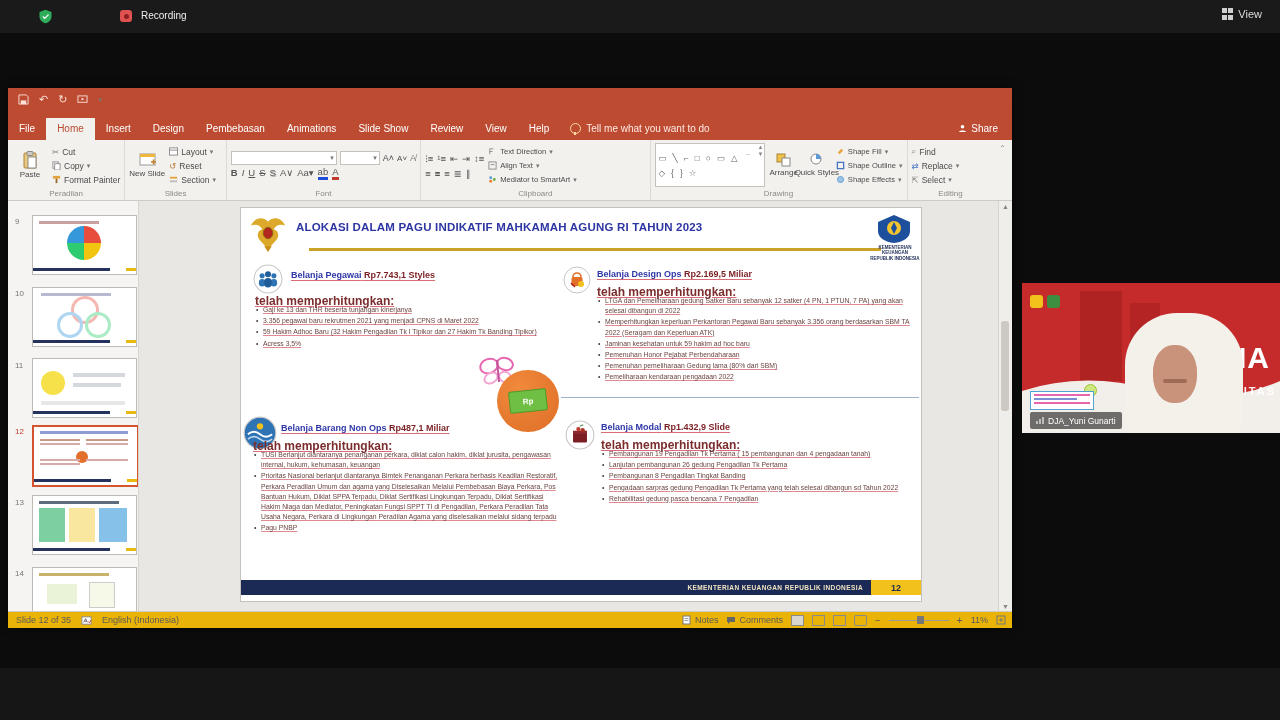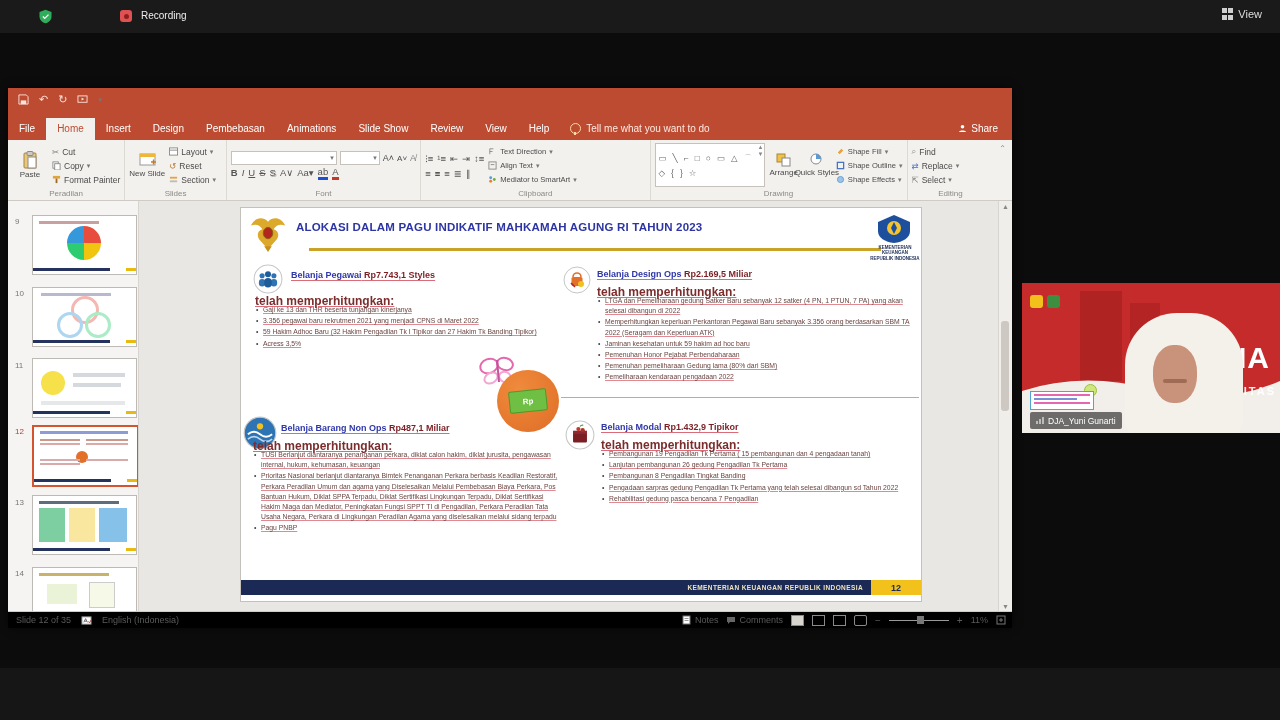--- a/index.html
+++ b/index.html
@@ -80,21 +80,21 @@
              background:radial-gradient(circle at 35% 30%,#F08A3C,#DE6E26);display:flex;align-items:center;justify-content:center;}
   .rp-note{width:36px;height:20px;background:#6FBF44;border:1.5px solid #4C9A2A;border-radius:2px;transform:rotate(-6deg);
            display:flex;align-items:center;justify-content:center;color:#fff;font-size:8px;font-weight:bold;}
   .s-footer{position:absolute;left:0;top:372px;width:680px;height:15px;background:#1B2A55;}
   .s-footer .ftext{position:absolute;right:58px;top:4px;font-size:6.5px;font-weight:bold;color:#EFE3C0;letter-spacing:.4px;}
   .s-page{position:absolute;right:0;top:0;width:50px;height:15px;background:#F2C11C;display:flex;align-items:center;justify-content:center;
           font-size:9px;font-weight:bold;color:#1B2A55;}
   .qicon{position:absolute;border-radius:50%;}
   .klogo-text{position:absolute;font-size:4.5px;color:#1B2A55;font-weight:bold;text-align:center;width:60px;line-height:1.2;}
 
-  .statusbar{position:absolute;left:0;bottom:0;width:100%;height:16px;background:#000000;border-top:1px solid #CFCBC4;
+  .statusbar{position:absolute;left:0;bottom:0;width:100%;height:16px;background:#eab308;border-top:1px solid #CFCBC4;
              font-size:9px;color:#5a5a5a;display:flex;align-items:center;}
   .sb-left{display:flex;align-items:center;gap:10px;padding-left:8px;}
   .sb-right{margin-left:auto;display:flex;align-items:center;gap:8px;padding-right:6px;}
   .vico{width:11px;height:9px;border:1px solid #8a8a8a;display:inline-block;}
   .vico.on{background:#d8d4ce;}
   .zslider{width:60px;height:1px;background:#9a9a9a;position:relative;}
   .zslider i{position:absolute;left:28px;top:-3.5px;width:7px;height:8px;background:#777;}
 
   
   .tile{position:absolute;left:1022px;top:283px;width:258px;height:150px;background:#C62B2B;overflow:hidden;}
@@ -563,21 +563,21 @@
 
         <svg class="qicon" style="left:324px;top:212px;" width="30" height="30" viewBox="0 0 28 28">
           <circle cx="14" cy="14" r="13" fill="#fff" stroke="#C5C5C5"></circle>
           <rect x="7.5" y="12" width="13" height="9" rx="1" fill="#7B1F24"></rect>
           <rect x="7.5" y="10" width="13" height="3" fill="#8E2A2F"></rect>
           <circle cx="12.5" cy="8.5" r="2" fill="#C0392B"></circle>
             <circle cx="16.5" cy="9.5" r="2" fill="#A93226"></circle>
           <path d="M14 6 q2 -2 3 -1" stroke="#3E7C3A" fill="none"></path>
         </svg>
         <div class="q-head" style="left:360px;top:214px;">
-          <span class="nm">Belanja Modal</span> <span class="amt">Rp1.432,9 Tipikor</span>
+          <span class="nm">Belanja Modal</span> <span class="amt">Rp1.432,9 Slide</span>
         </div>
         <div class="q-sub" style="left:360px;top:230px;">telah memperhitungkan:</div>
         <ul class="q-list" style="left:360px;top:241px;width:318px;">
 
         <li><span>Pembangunan 19 Pengadilan Tk Pertama ( 15 pembangunan dan 4 pengadaan tanah)</span></li>
             <li><span>Lanjutan pembangunan 26 gedung Pengadilan Tk Pertama</span></li>
             <li><span>Pembangunan 8 Pengadilan Tingkat Banding</span></li>
             <li><span>Pengadaan sarpras gedung Pengadilan Tk Pertama yang telah selesai dibangun sd Tahun 2022</span></li>
             <li><span>Rehabilitasi gedung pasca bencana 7 Pengadilan</span></li>
           </ul>

